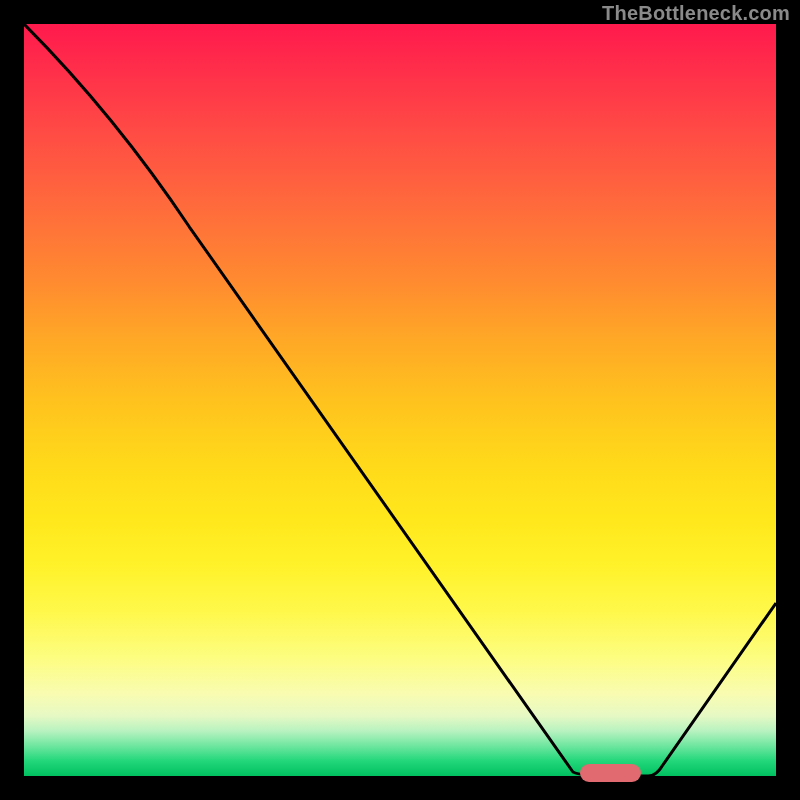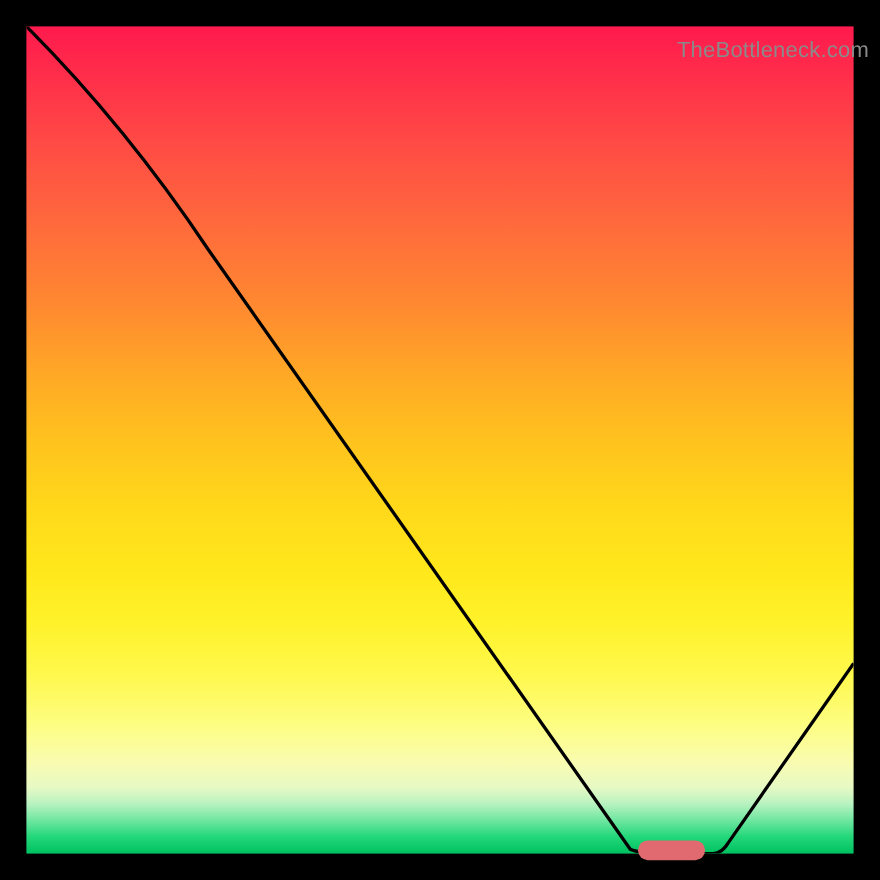--- a/index.html
+++ b/index.html
@@ -43,24 +43,23 @@
       #22d77a 98%,
       #00c060 100%
     );
   }
   .watermark {
     position: absolute;
     top: 2px;
     right: 10px;
     color: #8a8a8a;
     font-size: 20px;
-    font-weight: 400;
+    font-weight: 700;
     letter-spacing: 0.2px;
     user-select: none;
-    margin-top: 33px;
   }
   svg.curve {
     position: absolute;
     inset: 0;
   }
   .marker {
     position: absolute;
     background: #e06a6f;
     border-radius: 9px;
     height: 18px;

